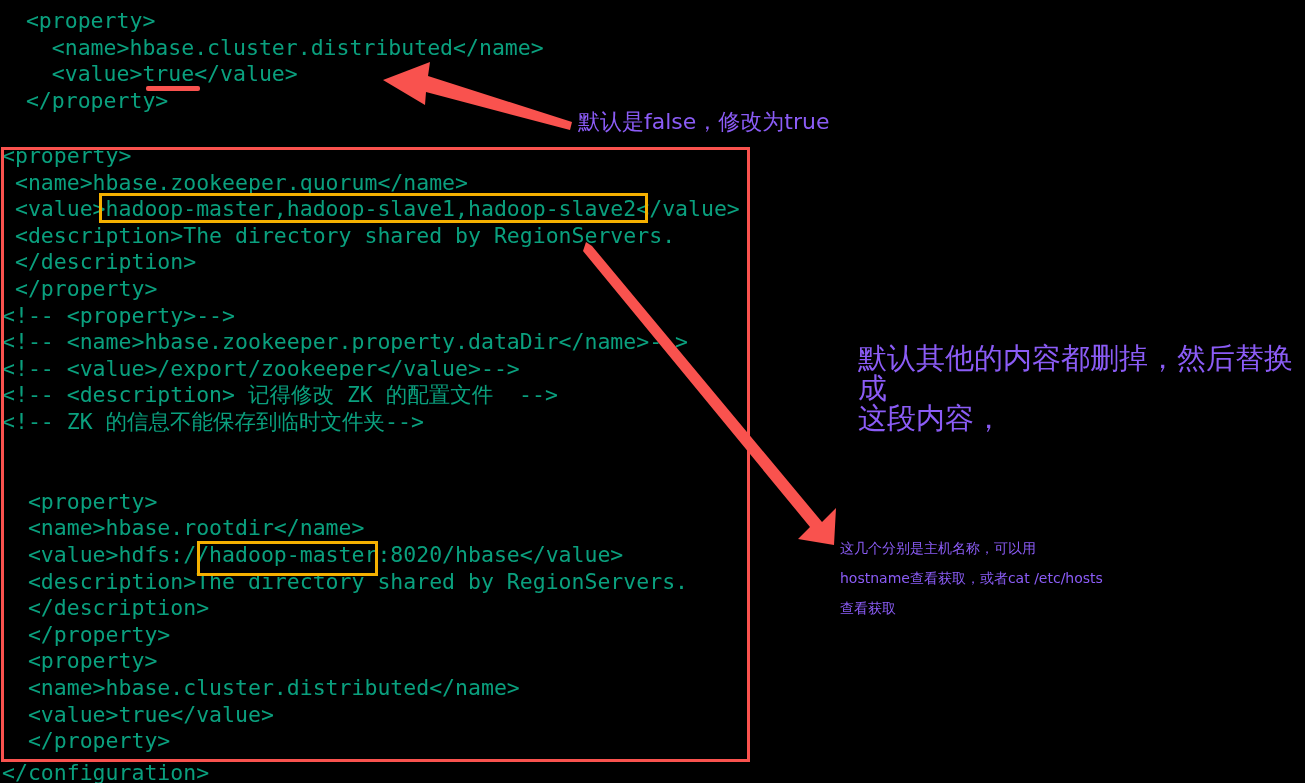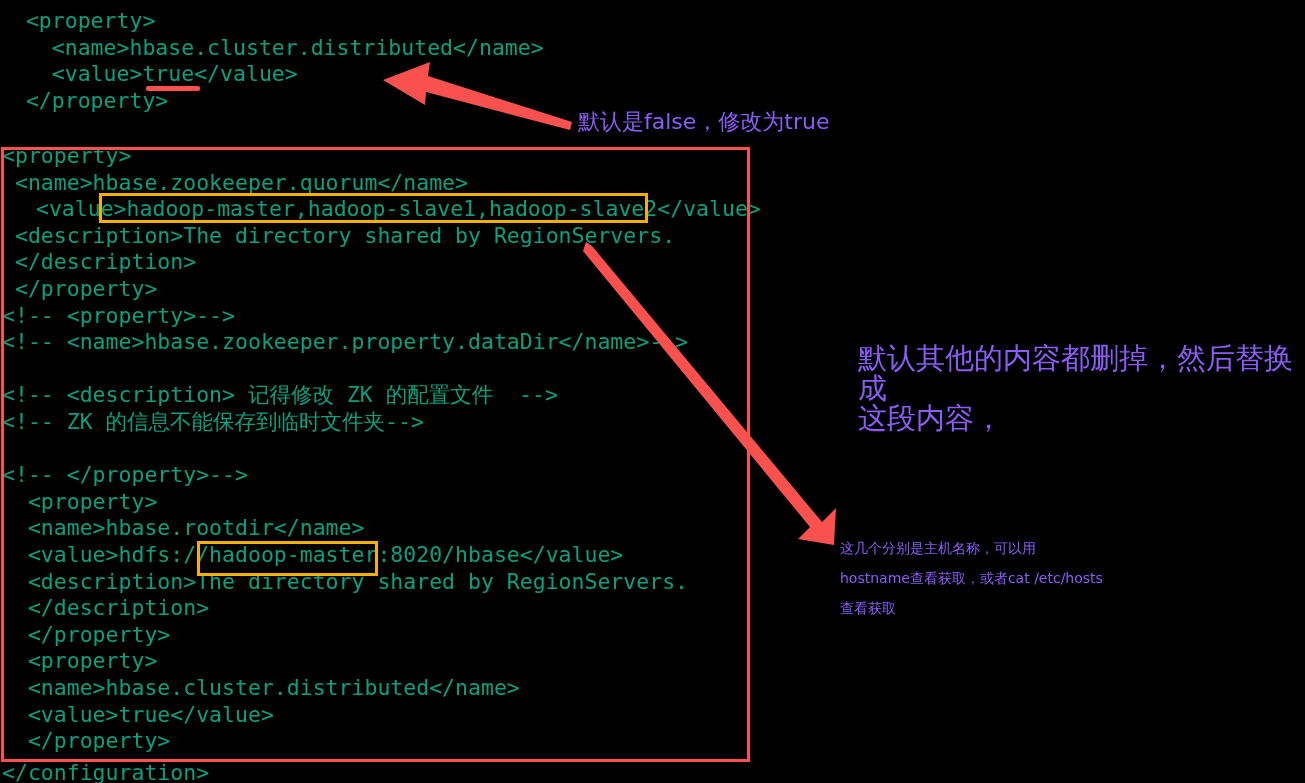--- a/index.html
+++ b/index.html
@@ -119,29 +119,29 @@
 
 <div class="code-layer">
 
   <div class="code-line" style="left:0px; top:8px;">  &lt;property&gt;</div>
   <div class="code-line" style="left:0px; top:34.6px;">    &lt;name&gt;hbase.cluster.distributed&lt;/name&gt;</div>
   <div class="code-line" style="left:0px; top:61.2px;">    &lt;value&gt;true&lt;/value&gt;</div>
   <div class="code-line" style="left:0px; top:87.8px;">  &lt;/property&gt;</div>
 
   <div class="code-line" style="left:2px; top:143px;">&lt;property&gt;</div>
   <div class="code-line" style="left:2px; top:169.6px;"> &lt;name&gt;hbase.zookeeper.quorum&lt;/name&gt;</div>
-  <div class="code-line" style="left:2px; top:196.2px;padding-left:21px;"> &lt;value&gt;hadoop-master,hadoop-slave1,hadoop-slave2&lt;/value&gt;</div>
+  <div class="code-line" style="left:2px; top:196.2px;"> &lt;value&gt;hadoop-master,hadoop-slave1,hadoop-slave2&lt;/value&gt;</div>
   <div class="code-line" style="left:2px; top:222.8px;"> &lt;description&gt;The directory shared by RegionServers.</div>
   <div class="code-line" style="left:2px; top:249.4px;"> &lt;/description&gt;</div>
   <div class="code-line" style="left:2px; top:276px;"> &lt;/property&gt;</div>
   <div class="code-line" style="left:2px; top:302.6px;">&lt;!-- &lt;property&gt;--&gt;</div>
   <div class="code-line" style="left:2px; top:329.2px;">&lt;!-- &lt;name&gt;hbase.zookeeper.property.dataDir&lt;/name&gt;--&gt;</div>
+  <div class="code-line" style="left:2px; top:355.8px;">&lt;!-- &lt;value&gt;/export/zookeeper&lt;/value&gt;--&gt;</div>
   <div class="code-line" style="left:2px; top:382.4px;">&lt;!-- &lt;description&gt; 记得修改 ZK 的配置文件  --&gt;</div>
   <div class="code-line" style="left:2px; top:409px;">&lt;!-- ZK 的信息不能保存到临时文件夹--&gt;</div>
-  <div class="code-line" style="left:2px; top:462.2px;">&lt;!-- &lt;/property&gt;--&gt;</div>
   <div class="code-line" style="left:2px; top:488.8px;">  &lt;property&gt;</div>
   <div class="code-line" style="left:2px; top:515.4px;">  &lt;name&gt;hbase.rootdir&lt;/name&gt;</div>
   <div class="code-line" style="left:2px; top:542px;">  &lt;value&gt;hdfs://hadoop-master:8020/hbase&lt;/value&gt;</div>
   <div class="code-line" style="left:2px; top:568.6px;">  &lt;description&gt;The directory shared by RegionServers.</div>
   <div class="code-line" style="left:2px; top:595.2px;">  &lt;/description&gt;</div>
   <div class="code-line" style="left:2px; top:621.8px;">  &lt;/property&gt;</div>
   <div class="code-line" style="left:2px; top:648.4px;">  &lt;property&gt;</div>
   <div class="code-line" style="left:2px; top:675px;">  &lt;name&gt;hbase.cluster.distributed&lt;/name&gt;</div>
   <div class="code-line" style="left:2px; top:701.6px;">  &lt;value&gt;true&lt;/value&gt;</div>
   <div class="code-line" style="left:2px; top:728.2px;">  &lt;/property&gt;</div>

